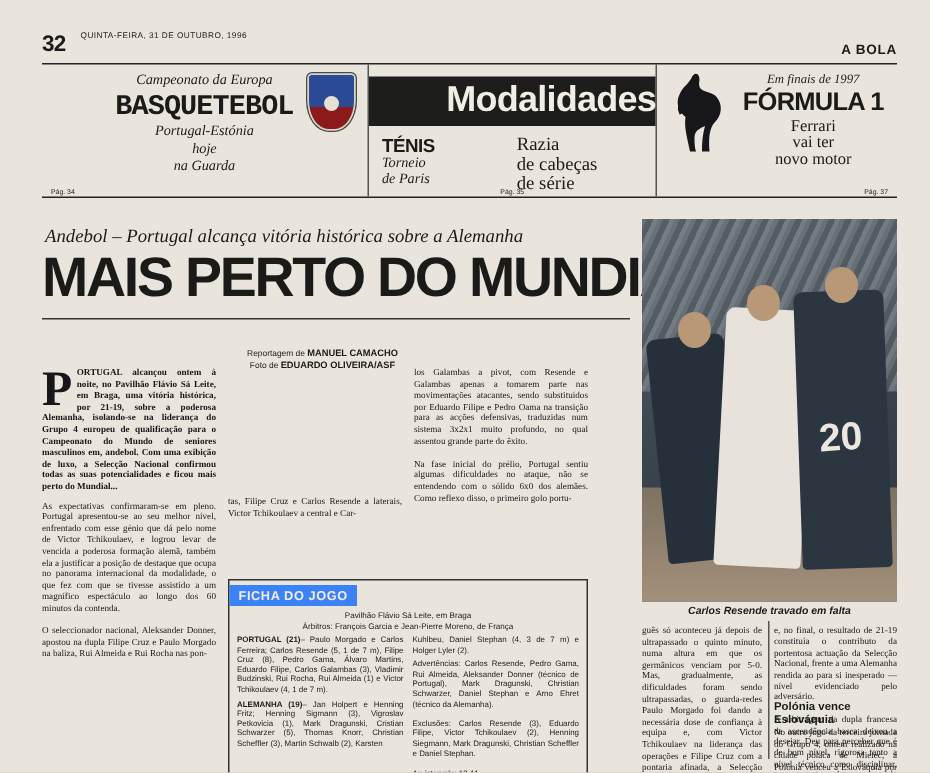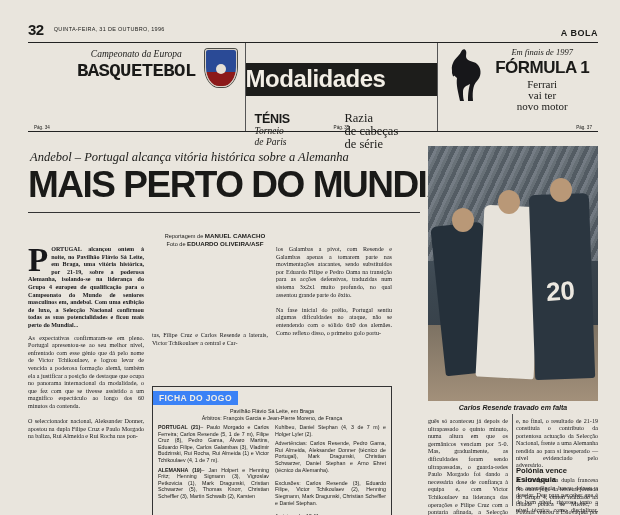--- a/index.html
+++ b/index.html
@@ -21,21 +21,21 @@
   .topbar {
     position: absolute;
     top: 22px; left: 28px; right: 22px;
     height: 16px;
     display: flex;
     align-items: flex-end;
     justify-content: space-between;
   }
   .topbar-left {
     display: flex;
-    align-items: center;
+    align-items: flex-start;
     gap: 10px;
   }
   .page-number {
     font-family: "Liberation Sans", sans-serif;
     font-weight: bold;
     font-size: 15px;
     letter-spacing: -0.5px;
   }
   .issue-date {
     font-family: "Liberation Sans", sans-serif;
@@ -131,22 +131,22 @@
 
   .modalidades {
     font-family: "Liberation Sans", sans-serif;
     font-weight: bold;
     font-size: 24px;
     letter-spacing: -0.5px;
     color: #f2eee6;
     background: #1d1d1b;
     display: block;
     padding: 2px 0 3px 0;
-    margin: 16px -6px;
-    text-align: left;
+    margin: 4px -6px;
+    text-align: right;
   }
   .mod-two {
     display: flex;
     margin-top: 6px;
     text-align: left;
   }
   .mod-two > div { width: 50%; padding: 0 3px; }
   .mod-h {
     font-family: "Liberation Sans", sans-serif;
     font-weight: bold;
@@ -371,20 +371,23 @@
       <span class="issue-date">QUINTA-FEIRA, 31 de Outubro, 1996</span>
     </div>
     <span class="masthead-label">A BOLA</span>
   </div>
 
   <div class="banner">
 
     <div class="banner-col col-basket">
       <div class="banner-sub">Campeonato da Europa</div>
       <div class="banner-big">BASQUETEBOL</div>
+      <div class="banner-lines" style="white-space:pre-line">Portugal-Estónia
+hoje
+na Guarda</div>
       <div class="shield"></div>
       <div class="pag l">Pág. 34</div>
     </div>
 
     <div class="banner-col col-mod">
       <span class="modalidades">Modalidades</span>
       <div class="mod-two">
         <div>
           <div class="mod-h">TÉNIS</div>
           <div class="mod-it" style="white-space:pre-line">Torneio

